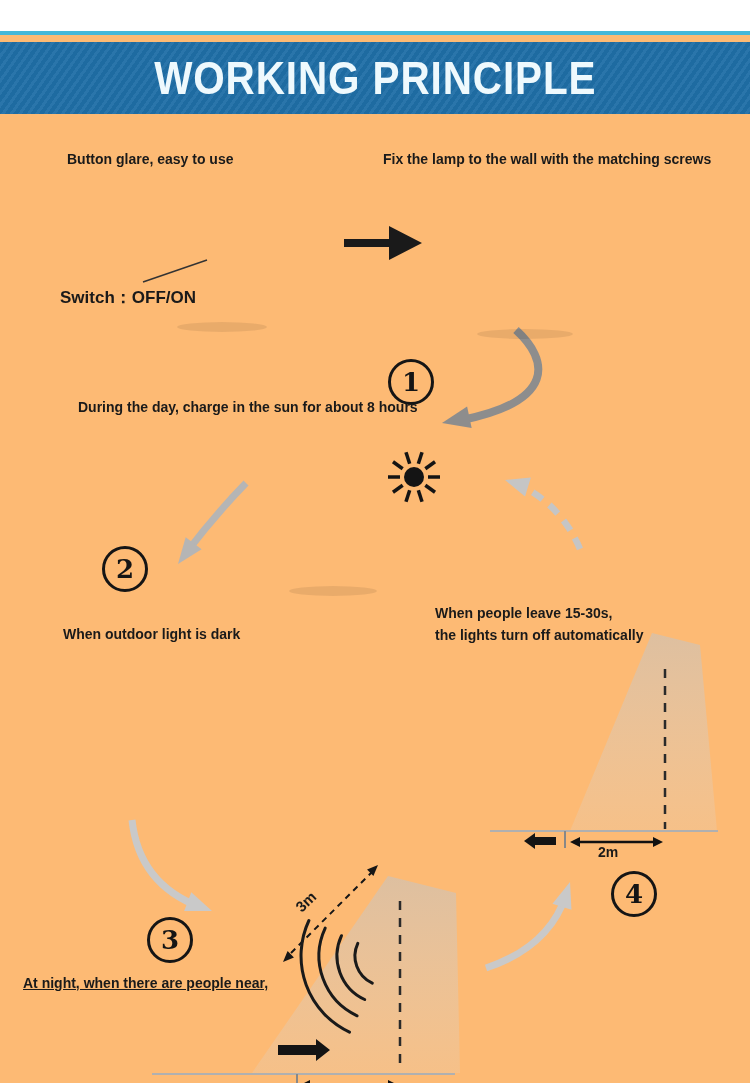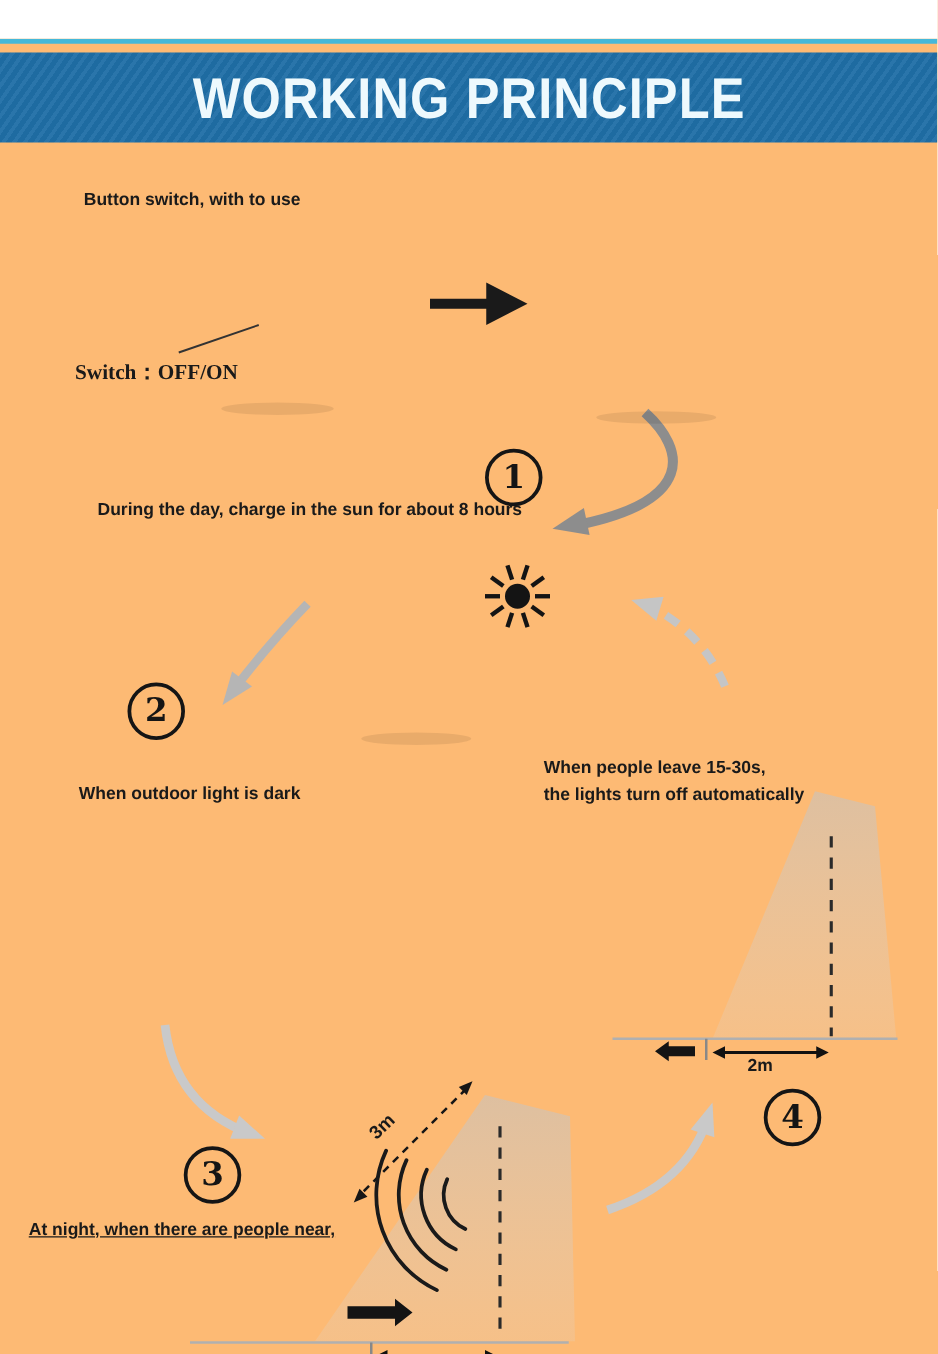--- a/index.html
+++ b/index.html
@@ -23,22 +23,23 @@
 </head>
 <body>
 
 <div id="canvas">
 
   <div id="top-strip" class="abs"></div>
   <div id="banner" class="abs">
     <span class="title">WORKING PRINCIPLE</span>
   </div>
 
-  <div class="label" style="left:67px;top:120px;">Button switch, with to use</div>
-  <div class="label big" style="left:60px;top:255px;font-family:Liberation Serif, serif;">Switch：OFF/ON</div>
+  <div class="label" style="left:67px;top:120px;">Button glare, easy to use</div>
+  <div class="label" style="left:383px;top:120px;">Fix the lamp to the wall with the matching screws</div>
+  <div class="label big" style="left:60px;top:255px;">Switch：OFF/ON</div>
   <div class="label" style="left:78px;top:368px;">During the day, charge in the sun for about 8 hours</div>
   <div class="label" style="left:63px;top:595px;">When outdoor light is dark</div>
   <div class="label" style="left:435px;top:574px;">When people leave 15-30s,</div>
   <div class="label" style="left:435px;top:596px;text-align:center;">the lights turn off automatically</div>
   <div class="label" style="left:23px;top:944px;text-decoration:underline;">At night, when there are people near,</div>
   <div class="label" style="left:598px;top:813px;">2m</div>
   <div class="label" style="left:336px;top:1056px;font-size:15px;">2m</div>
   <div class="label" style="left:295px;top:862px;font-size:15px;transform:rotate(-44deg);">3m</div>
 
   <div class="stepnum" style="left:388px;top:328px;">1</div>

